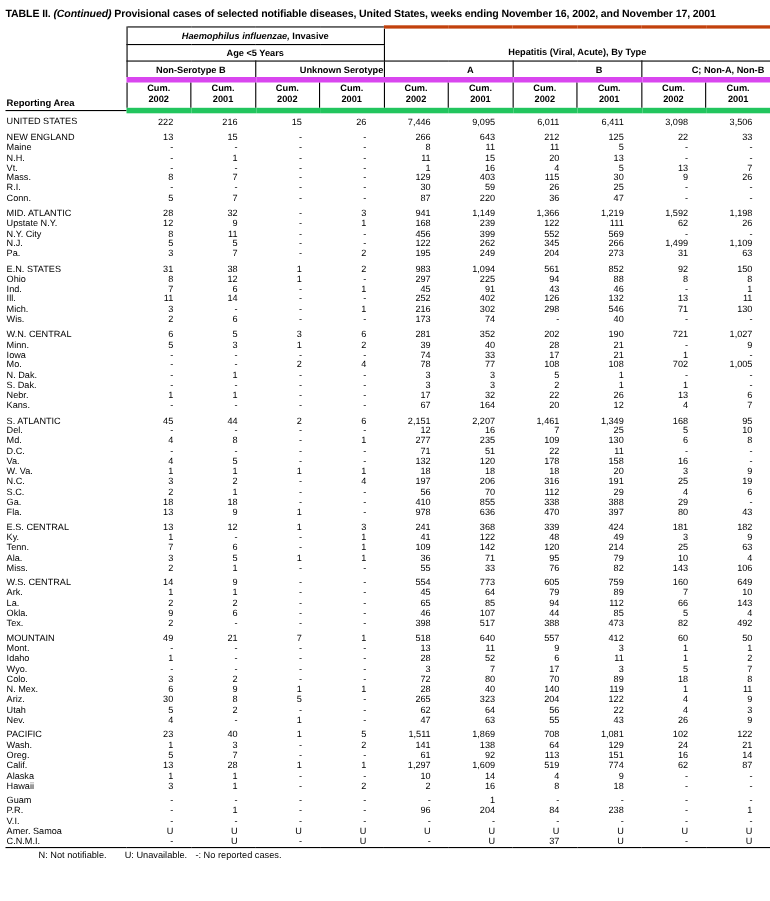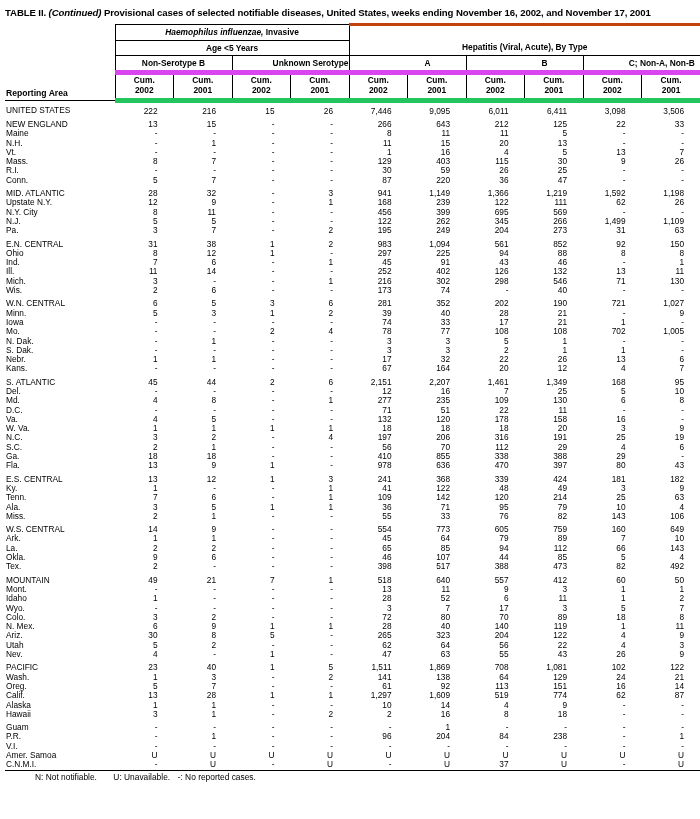--- a/index.html
+++ b/index.html
@@ -244,21 +244,21 @@
           <td class="num">26</td>
         </tr>
         <tr>
           <td class="area">N.Y. City</td>
           <td class="num">8</td>
           <td class="num">11</td>
           <td class="num">-</td>
           <td class="num">-</td>
           <td class="num">456</td>
           <td class="num">399</td>
-          <td class="num">695</td>
+          <td class="num">552</td>
           <td class="num">569</td>
           <td class="num">-</td>
           <td class="num">-</td>
         </tr>
         <tr>
           <td class="area">N.J.</td>
           <td class="num">5</td>
           <td class="num">5</td>
           <td class="num">-</td>
           <td class="num">-</td>
@@ -276,21 +276,21 @@
           <td class="num">-</td>
           <td class="num">2</td>
           <td class="num">195</td>
           <td class="num">249</td>
           <td class="num">204</td>
           <td class="num">273</td>
           <td class="num">31</td>
           <td class="num">63</td>
         </tr>
         <tr class="group-start">
-          <td class="area">E.N. CENTRAL</td>
+          <td class="area">E.N. STATES</td>
           <td class="num">31</td>
           <td class="num">38</td>
           <td class="num">1</td>
           <td class="num">2</td>
           <td class="num">983</td>
           <td class="num">1,094</td>
           <td class="num">561</td>
           <td class="num">852</td>
           <td class="num">92</td>
           <td class="num">150</td>

